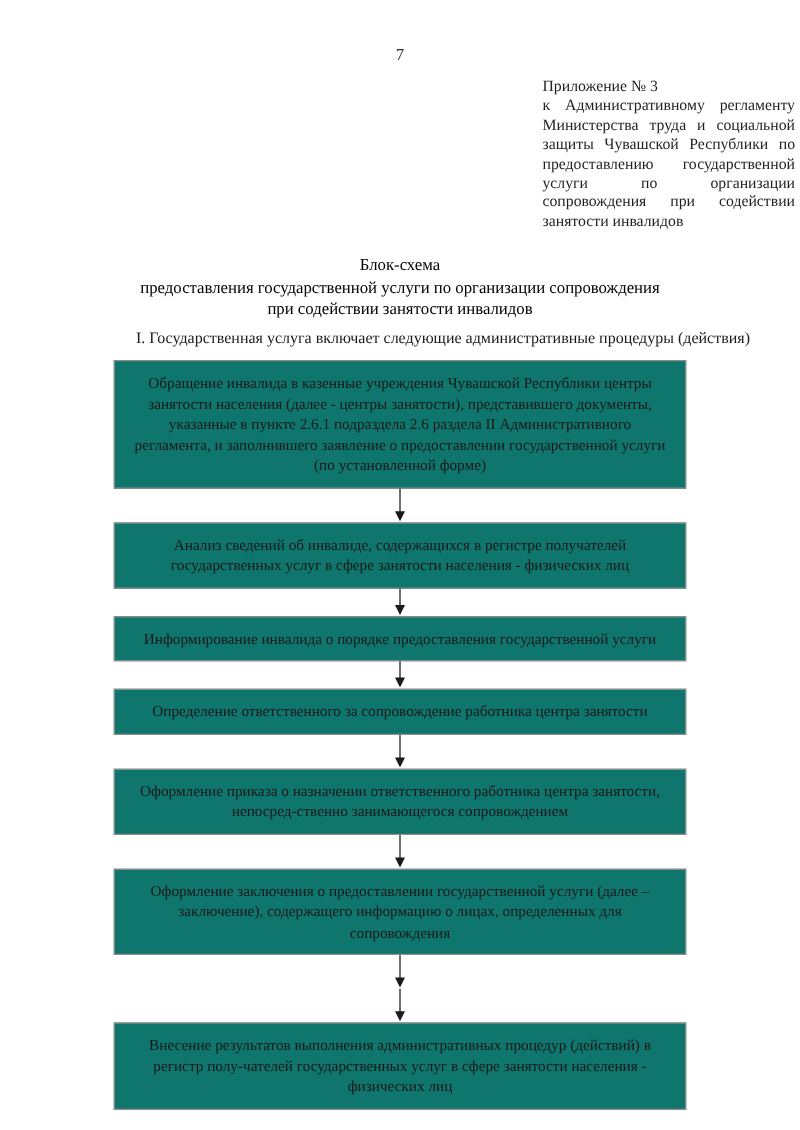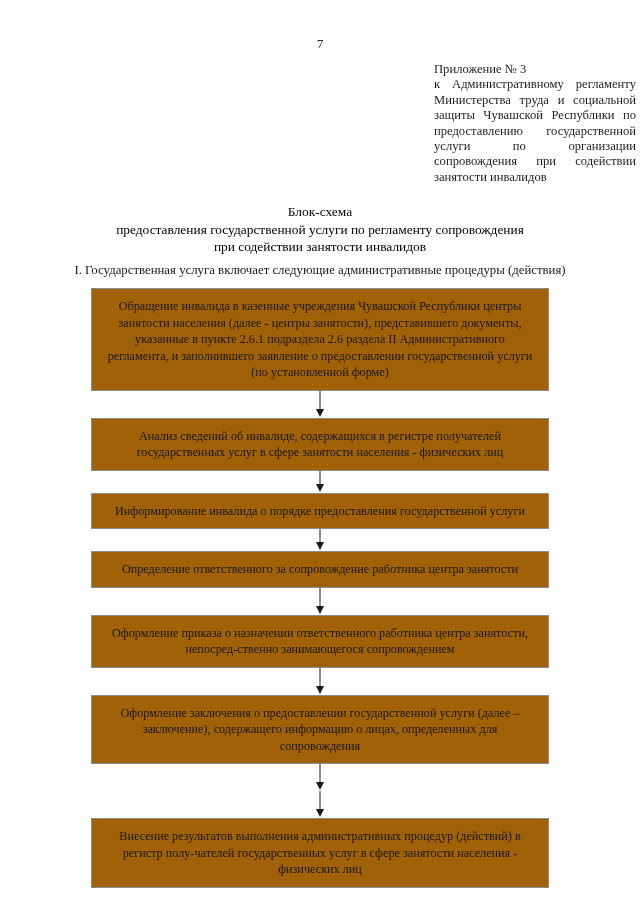--- a/index.html
+++ b/index.html
@@ -67,37 +67,37 @@
     line-height: 17.6px;
     color: #000;
   }
 
   
   .intro-line {
     position: absolute;
     top: 262px;
     left: 40px;
     width: 560px;
-    text-align: center;
+    text-align: right;
     font-size: 12.8px;
     line-height: 16px;
     color: #1a1a1a;
   }
 
   
   .flow {
     position: absolute;
     top: 288px;
     left: 91px;
     width: 458px;
   }
   .flow-box {
     box-sizing: border-box;
     border: 1px solid #8c8c8c;
-    background: #a16207;
+    background: #0f766e;
     text-align: center;
     font-size: 12.2px;
     line-height: 16.5px;
     color: #181818;
     padding: 9px 12px 9px 12px;
     display: flex;
     align-items: center;
     justify-content: center;
   }
   .flow-box .txt {
@@ -145,21 +145,21 @@
 
   <div class="page-number">7</div>
 
   <div class="appendix-block">
     <div class="line-first">Приложение № 3</div>
     <div class="body">к Административному регламенту Министерства труда и социальной защиты Чувашской Республики по предоставлению государственной услуги по организации сопровождения при содействии занятости инвалидов</div>
   </div>
 
   <div class="doc-title">
     <div>Блок-схема</div>
-    <div>предоставления государственной услуги по регламенту сопровождения</div>
+    <div>предоставления государственной услуги по организации сопровождения</div>
     <div>при содействии занятости инвалидов</div>
   </div>
 
   <div class="intro-line">I. Государственная услуга включает следующие административные процедуры (действия)</div>
 
   <div class="flow">
 
     <div class="flow-box h-tall">
       <span class="txt">Обращение инвалида в казенные учреждения Чувашской Республики центры занятости населения (далее - центры занятости), представившего документы, указанные в пункте 2.6.1 подраздела 2.6 раздела II Административного регламента, и заполнившего заявление о предоставлении государственной услуги (по установленной форме)</span>
     </div>

